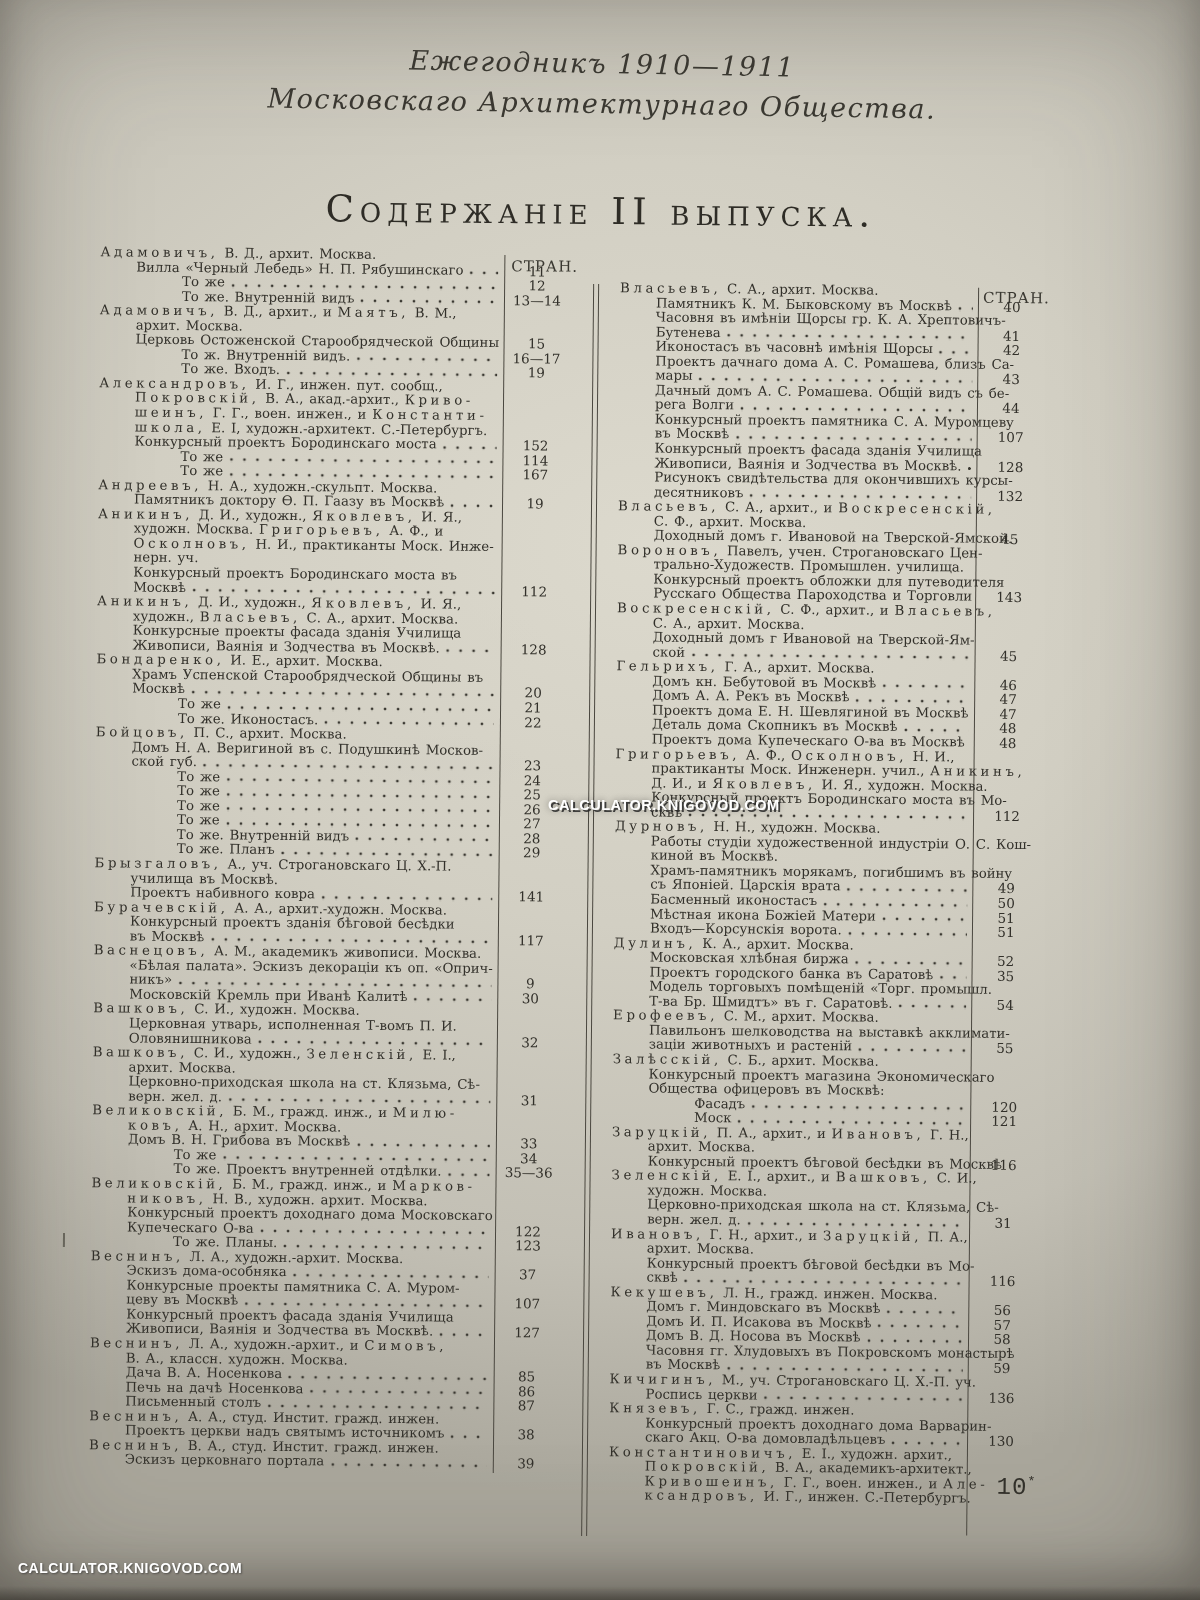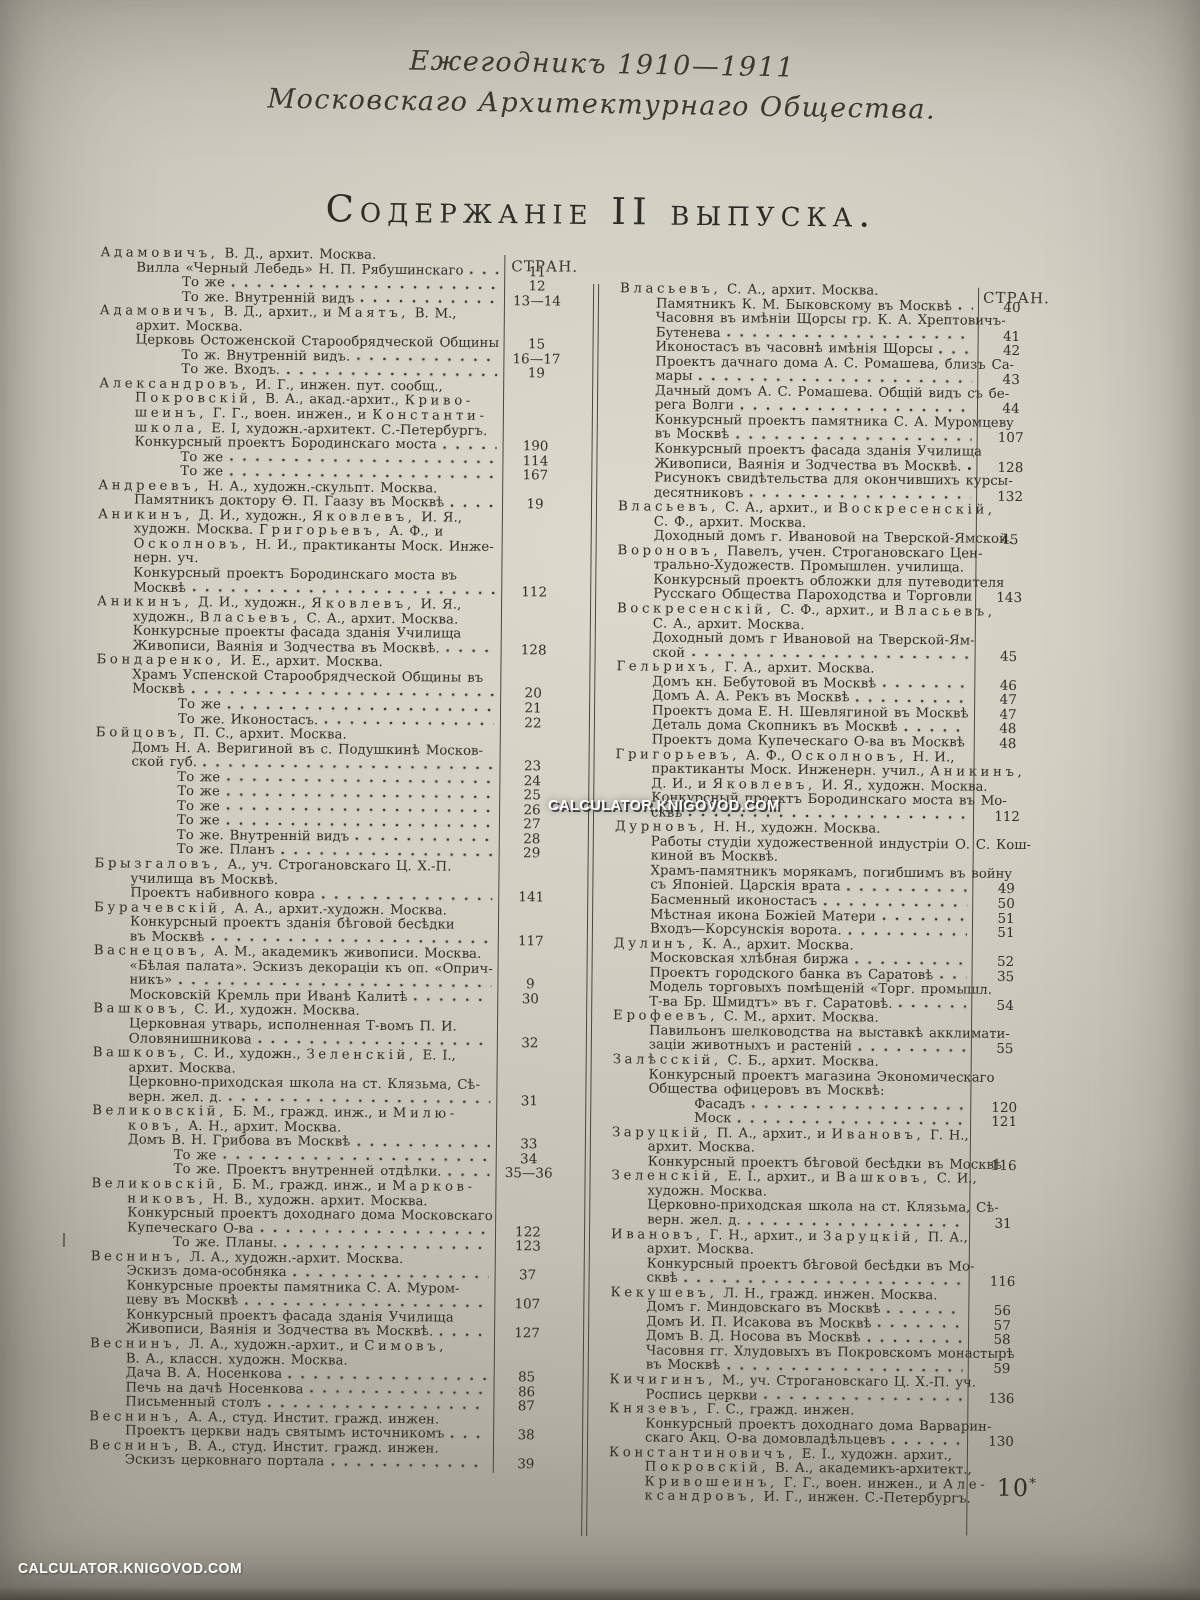--- a/index.html
+++ b/index.html
@@ -68,21 +68,21 @@
     background-image:radial-gradient(circle at 2px 2px, #3a3831 1.15px, rgba(0,0,0,0) 1.7px);
     background-size:13px 5px;background-repeat:repeat-x;
   }
   .num{
     position:absolute;left:calc(100% + 7px);width:58px;text-align:center;
     font-size:13.5px;color:#32302a;
   }
   
   #sig{
     position:absolute;left:1008px;top:1470px;width:70px;
-    font-size:24px;color:#32302a;letter-spacing:1px;
+    font-size:24px;color:#32302a;letter-spacing:1px;font-family:Liberation Mono, monospace;
   }
   #sig sup{font-size:13px;vertical-align:9px;}
   
   .wm{
     position:absolute;font-family:Liberation Sans, sans-serif;color:#ffffff;
     z-index:6;font-weight:700;
   }
   #wm-mid{
     left:548px;top:797px;font-size:14.5px;letter-spacing:.5px;
     text-shadow:2px 2px 0 rgba(40,40,40,.85), 0 0 6px rgba(30,30,30,.5);
@@ -166,21 +166,21 @@
       </div>
       <div class="line ind1">
         <span class="txt"><span class="sp">шеинъ,</span><span> Г. Г., воен. инжен., и </span><span class="sp">Константи-</span></span>
       </div>
       <div class="line ind1">
         <span class="txt"><span class="sp">школа,</span><span> Е. І, художн.-архитект. С.-Петербургъ.</span></span>
       </div>
       <div class="line ind1">
         <span class="txt"><span>Конкурсный проектъ Бородинскаго моста</span></span>
         <span class="dots"></span>
-        <span class="num">190</span>
+        <span class="num">152</span>
       </div>
       <div class="line ind2">
         <span class="txt"><span>То же</span></span>
         <span class="dots"></span>
         <span class="num">114</span>
       </div>
       <div class="line ind2">
         <span class="txt"><span>То же</span></span>
         <span class="dots"></span>
         <span class="num">167</span>

